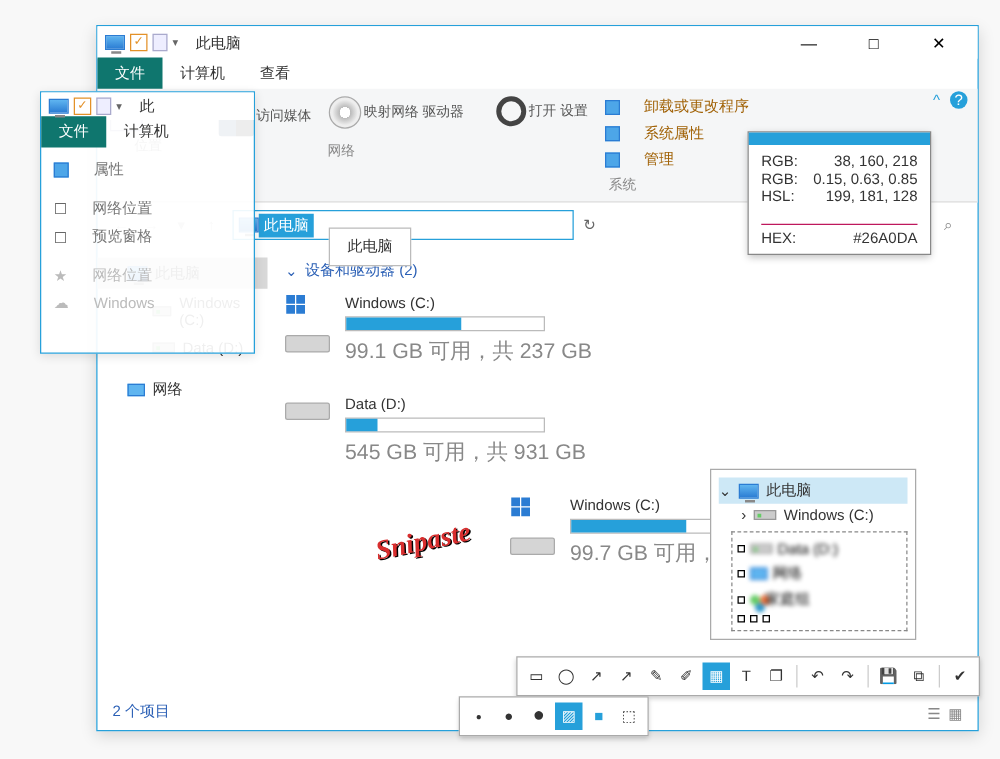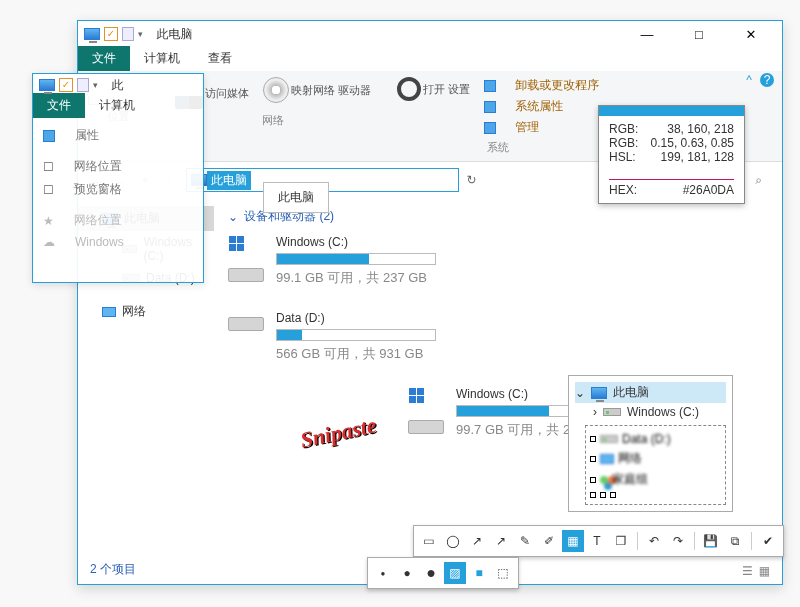--- a/index.html
+++ b/index.html
@@ -34,21 +34,21 @@
 .srow{padding:4px 10px 4px 24px;display:flex;align-items:center;gap:6px;color:#333}
 .srow.sel{background:#d8d8d8}
 .srow.sub{padding-left:44px;font-size:11px}
 .main{flex:1;padding:10px 14px;position:relative}
 .hdr{color:#2a5fb5;display:flex;align-items:center;gap:6px;margin-bottom:10px}
 .drives{display:flex;flex-wrap:wrap;gap:24px 60px}
 .drive{display:flex;gap:10px;width:250px}
 .dico{width:38px;height:30px;position:relative}
 .dbar{width:160px;height:12px;border:1px solid #bbb;margin:4px 0}
 .dfill{height:100%;background:#26a0da}
-.dtxt{color:#888;font-size:13px}
+.dtxt{color:#888;font-size:17px}
 .dname{color:#333}
 .snip{position:absolute;left:300px;top:420px;font-family:Georgia,serif;font-weight:bold;font-style:italic;color:#d82e2e;font-size:22px;transform:rotate(-12deg);text-shadow:1px 1px 0 #000}
 .status{position:absolute;left:12px;bottom:6px;color:#2a5fb5}
 .viewic{position:absolute;right:12px;bottom:6px;display:flex;gap:6px;color:#888}
 
 .ghost{position:absolute;left:32px;top:73px;width:172px;height:210px;background:rgba(255,255,255,.92);border:1px solid #26a0da;box-shadow:0 2px 8px rgba(0,0,0,.12);z-index:4}
 .ghost .titlebar{height:22px}
 .ghost .tabs{height:22px}
 .ghost .gbody{padding:6px 10px;color:#777}
 .grow{padding:3px 0;display:flex;align-items:center;gap:20px}
@@ -227,21 +227,21 @@
         </div>
         <div class="drive">
           <div class="dico">
               <span class="ico-drv" style="margin-top:6px"></span>
             </div>
           <div>
               <div class="dname">Data (D:)</div>
               <div class="dbar">
                 <div class="dfill" style="width:16%"></div>
               </div>
-              <div class="dtxt">566 GB 可用，共 931 GB</div>
+              <div class="dtxt">545 GB 可用，共 931 GB</div>
             </div>
         </div>
         <div class="drive" style="margin-left:180px">
           <div class="dico"><span class="ico-win"><span></span><span></span><span></span><span></span></span><span class="ico-drv"></span></div>
           <div>
               <div class="dname">Windows (C:)</div>
               <div class="dbar">
                 <div class="dfill" style="width:58%"></div>
               </div>
               <div class="dtxt">99.7 GB 可用，共 237 GB</div>

